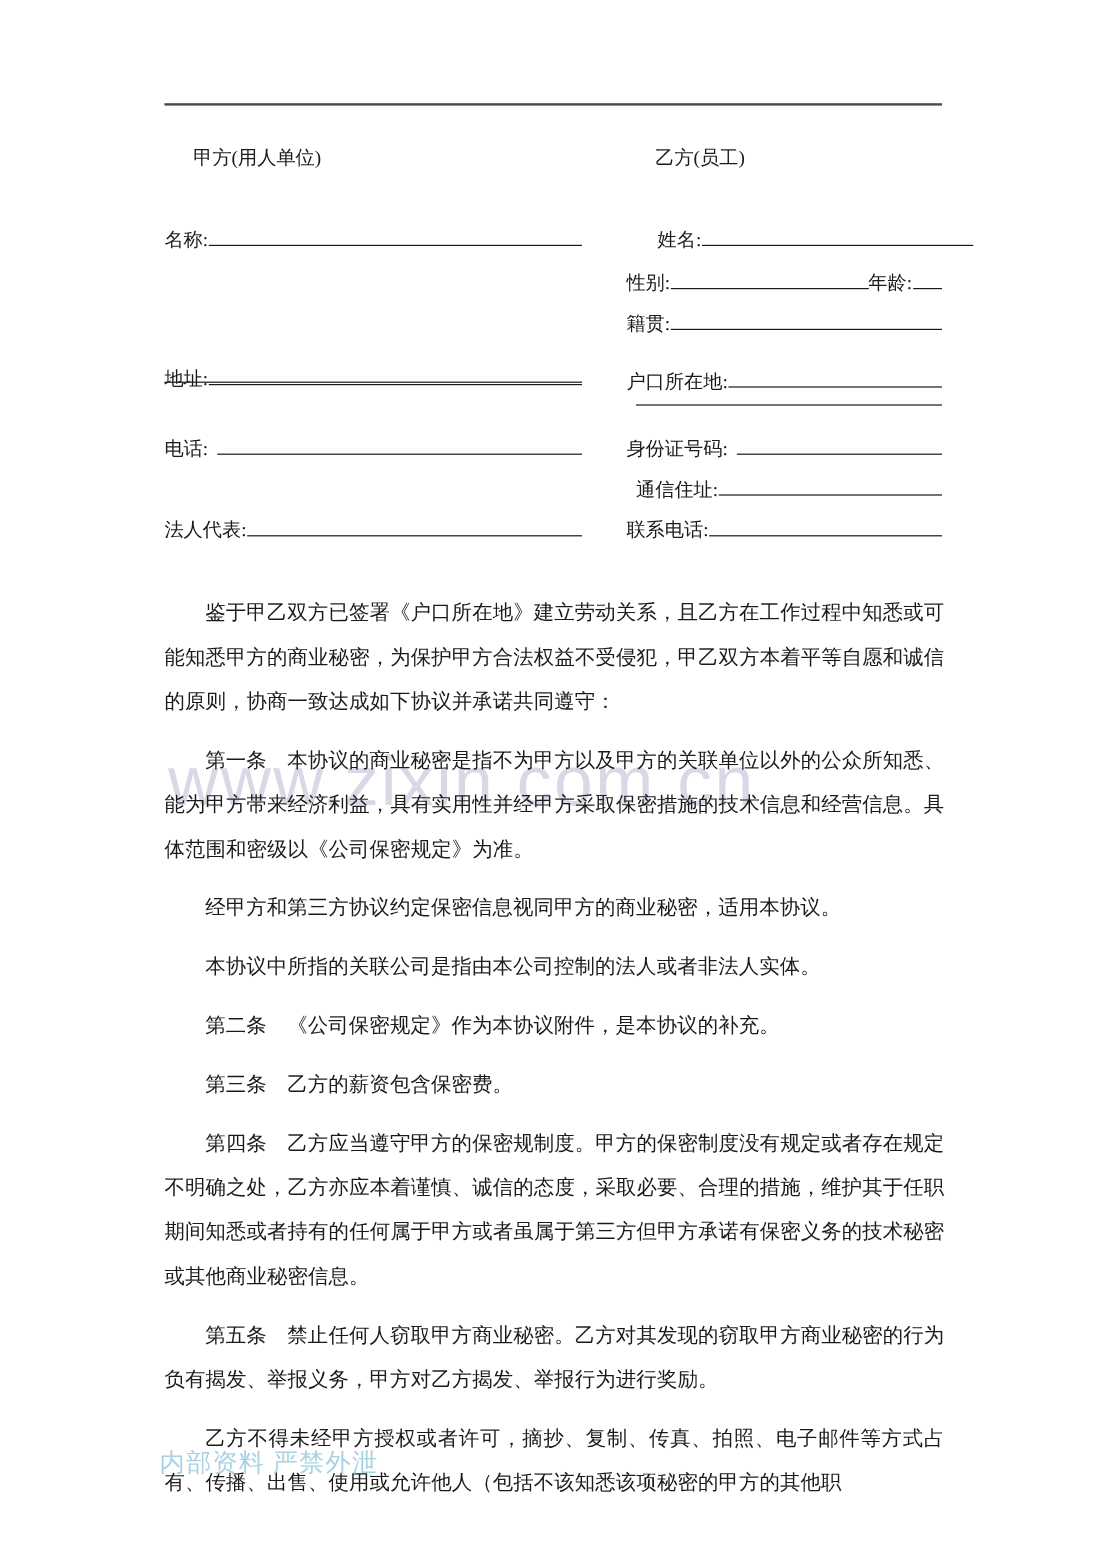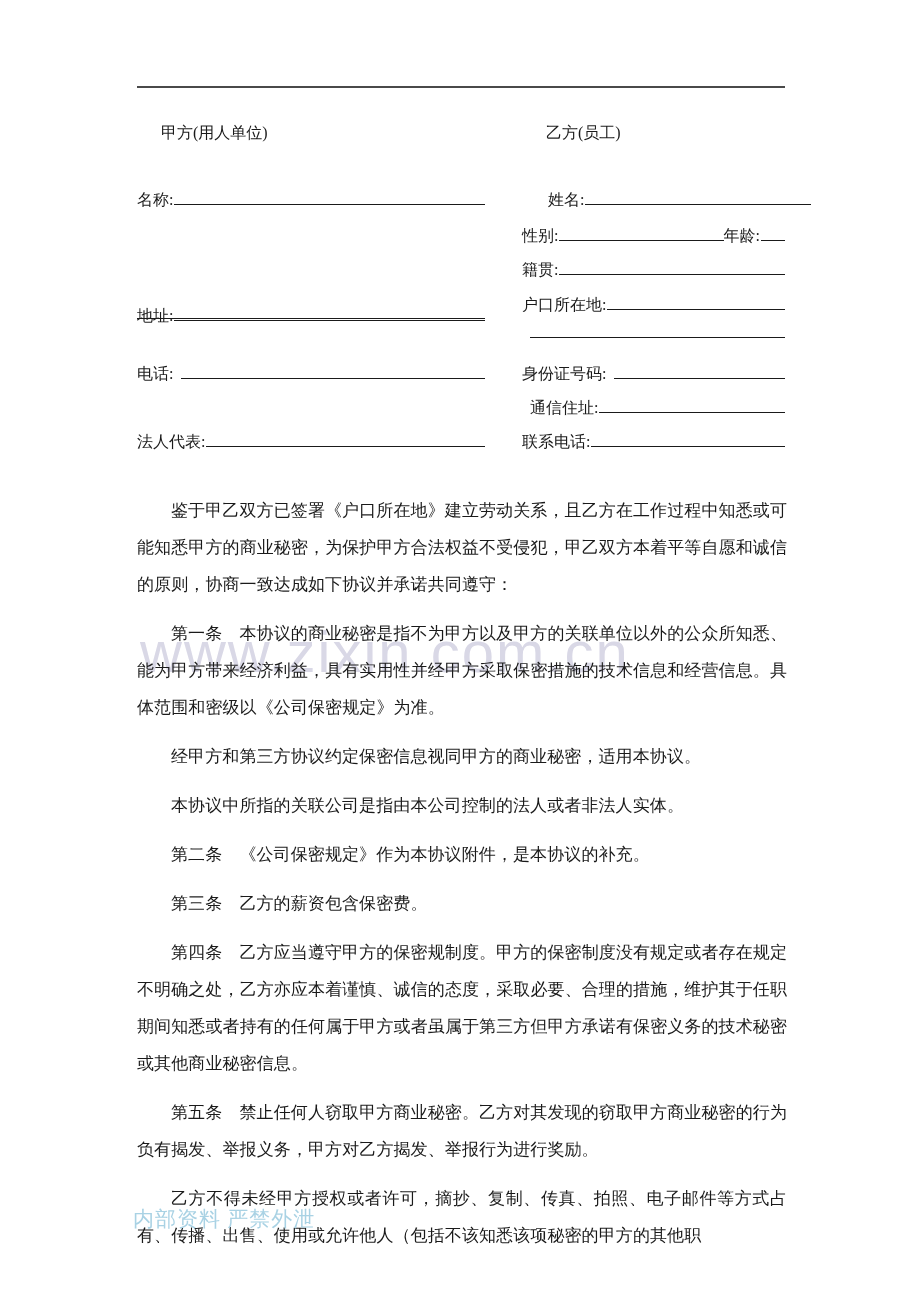--- a/index.html
+++ b/index.html
@@ -171,21 +171,21 @@
     <span class="rule"></span>
     <span class="lbl">年龄:</span>
     <span class="rule short" style="width:24px;"></span>
   </div>
 
   <div class="field" style="left:522px; top:260px; width:263px;">
     <span class="lbl">籍贯:</span>
     <span class="rule"></span>
   </div>
 
-  <div class="field" style="left:522px; top:295px; width:263px;">
+  <div class="field" style="left:522px; top:308px; width:263px;">
     <span class="lbl">户口所在地:</span>
     <span class="rule"></span>
   </div>
   <div class="cont-rule" style="left:530px; top:337px; width:255px;"></div>
 
   <div class="field" style="left:522px; top:364px; width:263px;">
     <span class="lbl gap">身份证号码:</span>
     <span class="rule"></span>
   </div>
 

